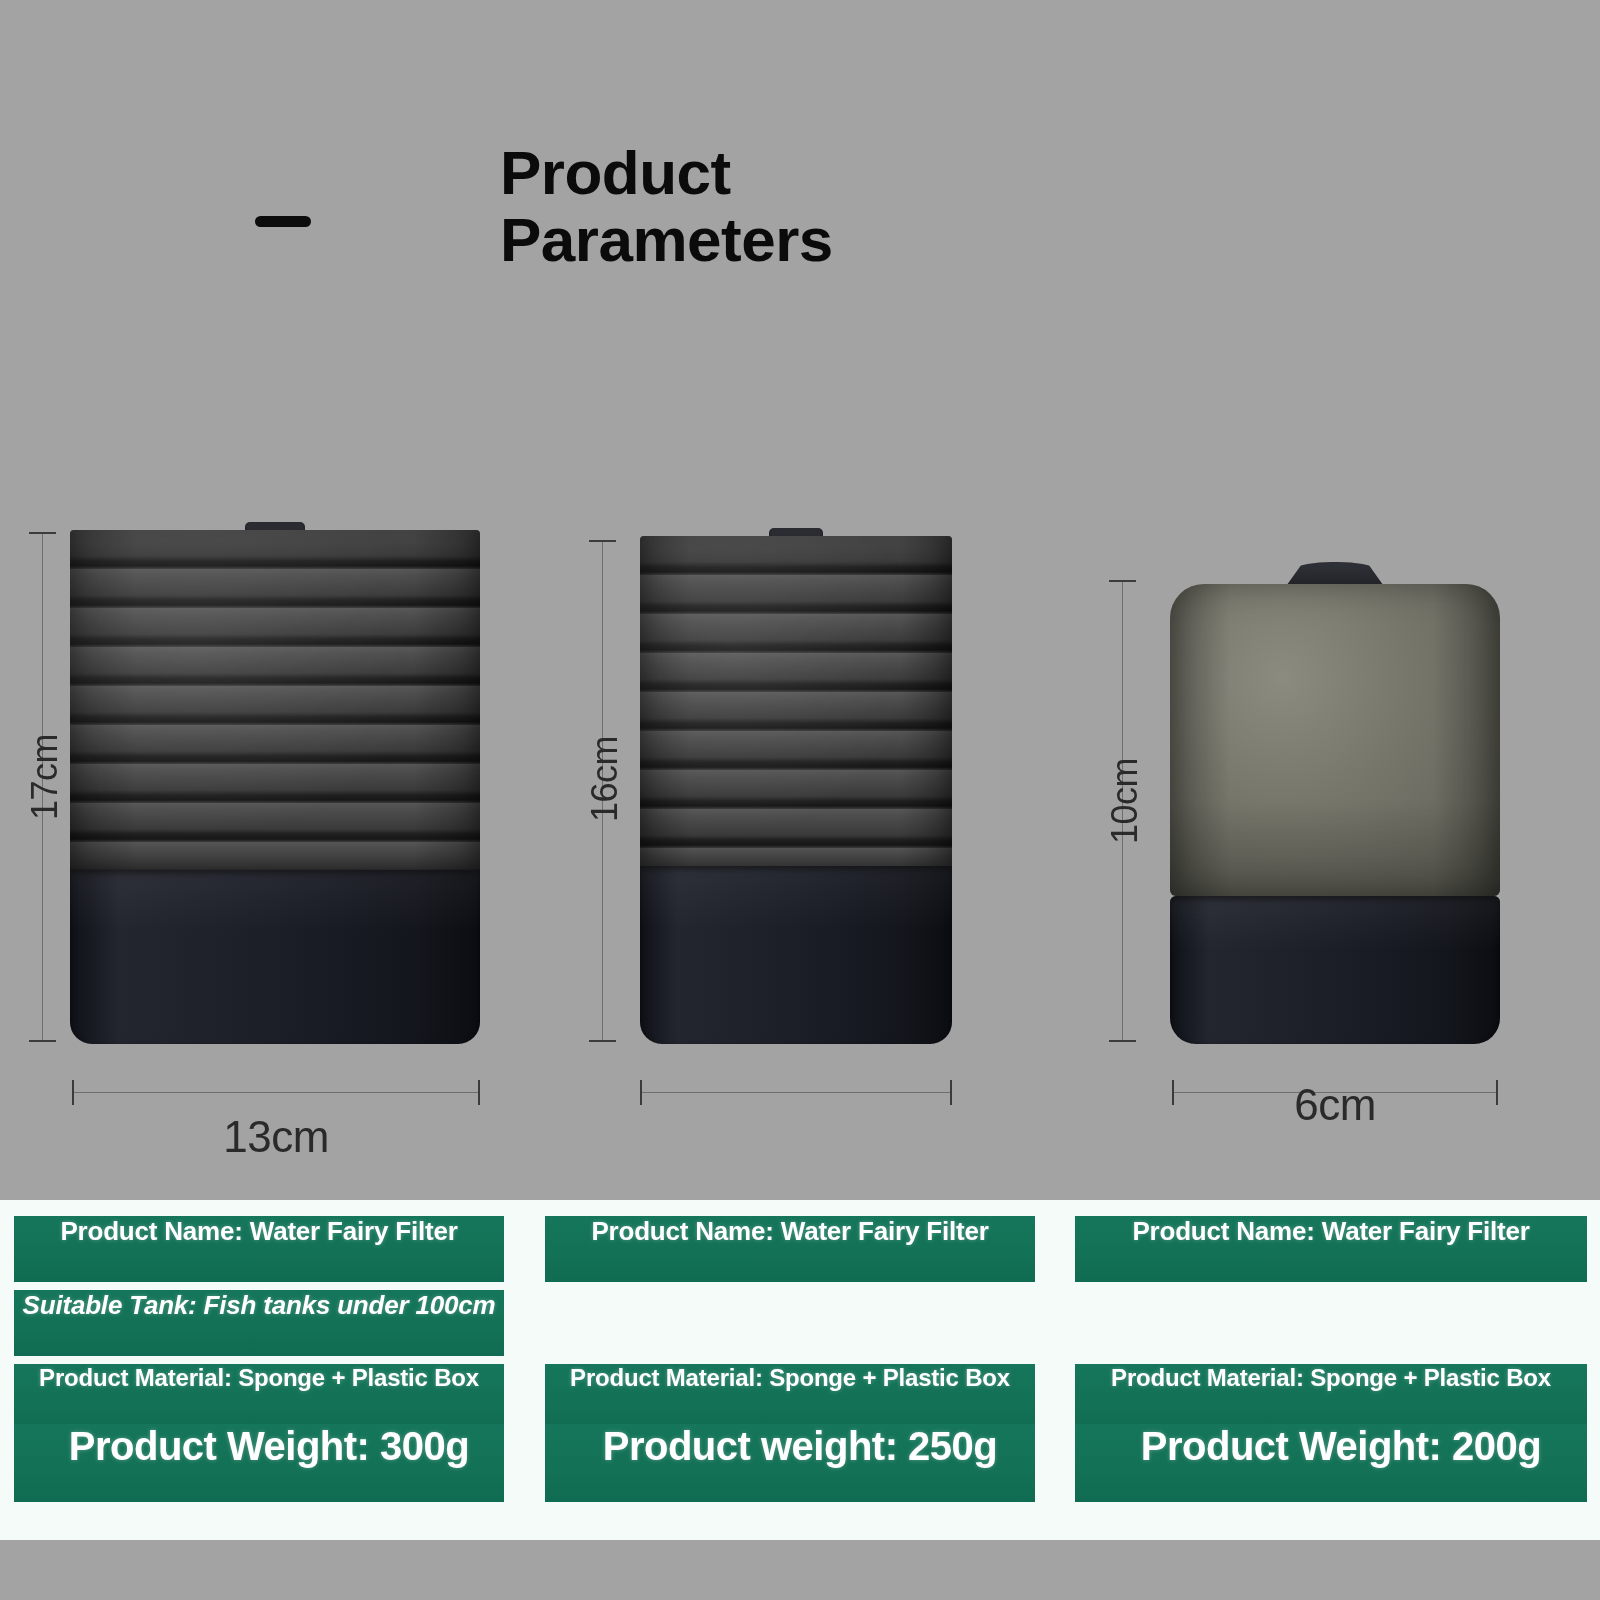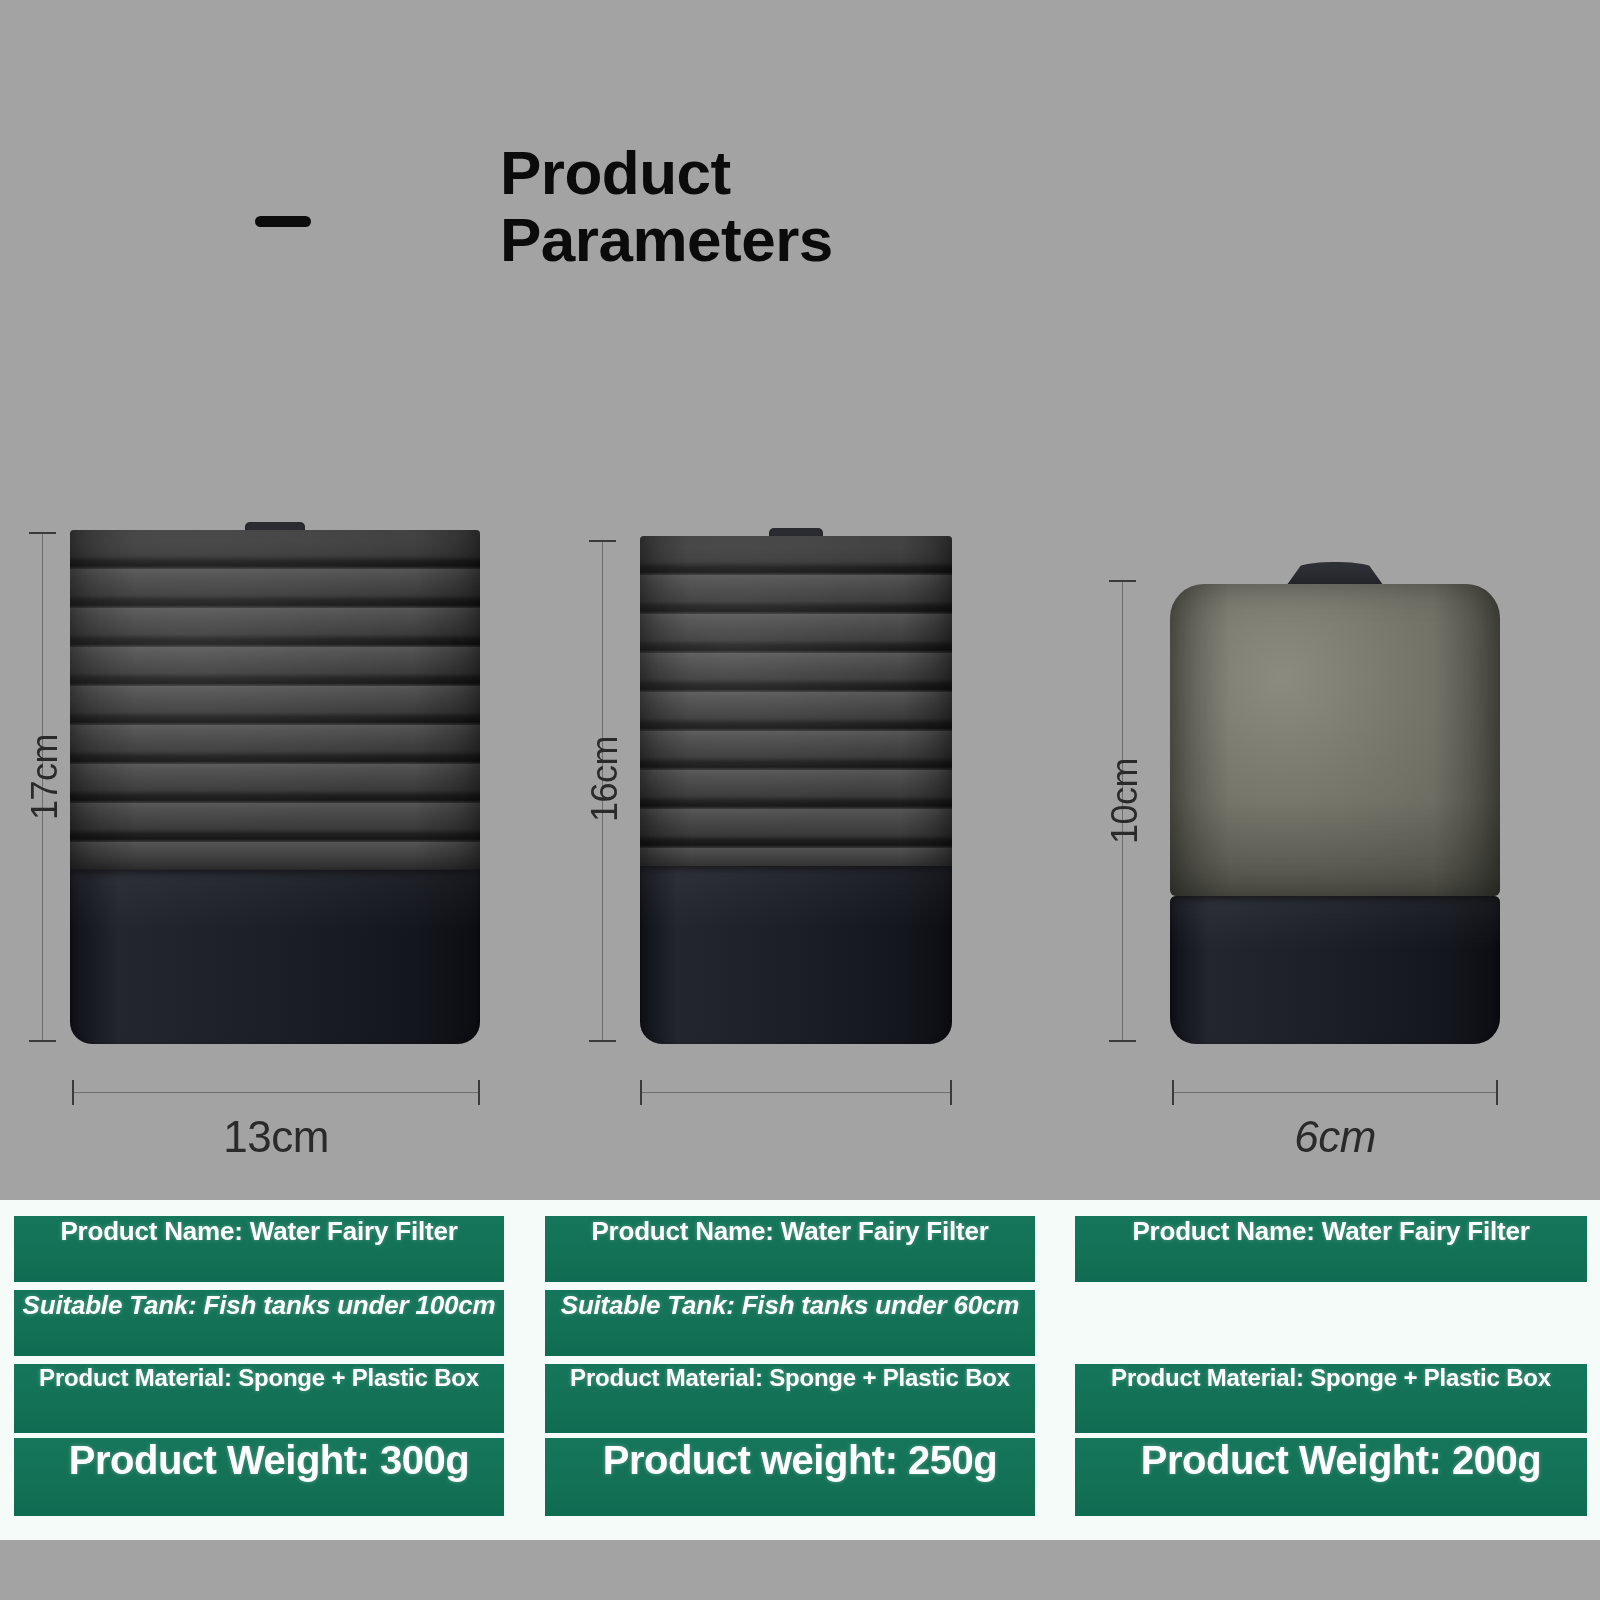--- a/index.html
+++ b/index.html
@@ -242,21 +242,21 @@
     align-items: flex-start;
     justify-content: center;
     color: #ffffff;
     text-shadow: 0 0 4px rgba(255,255,255,.30);
     white-space: nowrap;
     overflow: hidden;
   }
   .spec-row.r1 { top: 16px;  height: 66px; }
   .spec-row.r2 { top: 90px;  height: 66px; font-style: italic; }
   .spec-row.r3 { top: 164px; height: 69px; }
-  .spec-row.r4 { top: 238px; height: 78px; padding-left: 20px; }
+  .spec-row.r4 { top: 224px; height: 78px; padding-left: 20px; }
 
   .spec-text        { font-weight: bold; font-size: 26px; letter-spacing: -0.2px; }
   .spec-text.small  { font-size: 24px; }
   .spec-text.weight { font-size: 40px; letter-spacing: -0.5px; }
 </style>
 </head>
 <body>
 
 <div id="page">
 
@@ -302,21 +302,21 @@
       <div class="vdim" style="left:62px; top:80px; height:462px;"></div>
       <div class="vdim-label" style="left:44px; top:344px;">10cm</div>
 
       <div class="filter" style="left:110px; top:62px; width:330px; height:482px;">
         <div class="cone" style="top:0px; width:132px; height:48px;"></div>
         <div class="sponge-smooth" style="top:22px; height:312px;"></div>
         <div class="base rounded-top" style="top:334px; height:148px;"></div>
       </div>
 
       <div class="hdim" style="left:112px; top:592px; width:326px;"></div>
-      <div class="hdim-label" style="left:112px; top:612px; width:326px;font-style:italic;">6cm</div>
+      <div class="hdim-label" style="left:112px; top:580px; width:326px;">6cm</div>
     </div>
 
   </div>
 
   <div class="specs">
 
     <div class="spec-col s1">
       <div class="spec-row r1">
         <span class="spec-text">Product Name: Water Fairy Filter</span>
       </div>
@@ -328,23 +328,20 @@
       </div>
       <div class="spec-row r4">
         <span class="spec-text weight">Product Weight: 300g</span>
       </div>
     </div>
 
     <div class="spec-col s2">
       <div class="spec-row r1">
         <span class="spec-text">Product Name: Water Fairy Filter</span>
       </div>
-      <div class="spec-row r2">
-        <span class="spec-text">Suitable Tank: Fish tanks under 60cm</span>
-      </div>
       <div class="spec-row r3">
         <span class="spec-text small">Product Material: Sponge + Plastic Box</span>
       </div>
       <div class="spec-row r4">
         <span class="spec-text weight">Product weight: 250g</span>
       </div>
     </div>
 
     <div class="spec-col s3">
       <div class="spec-row r1">

